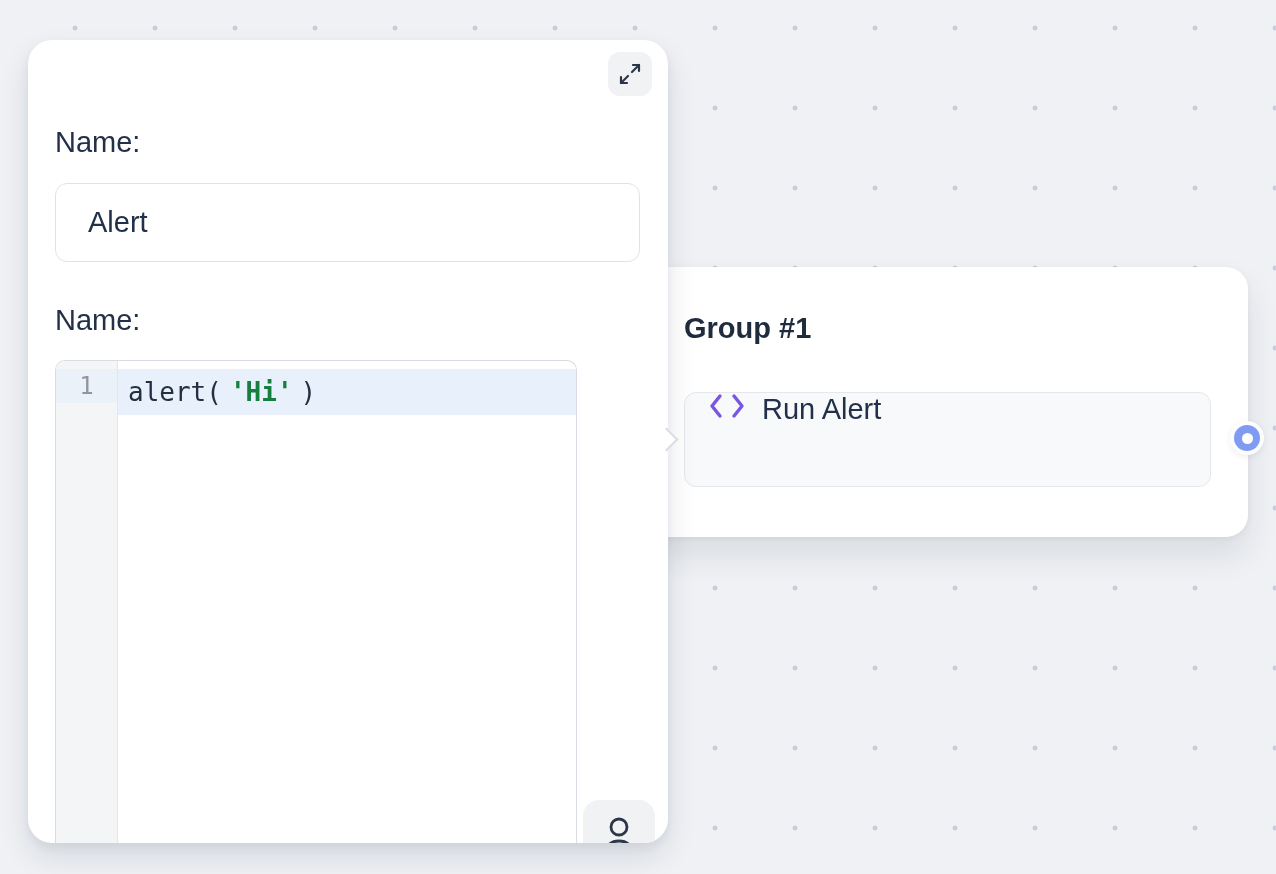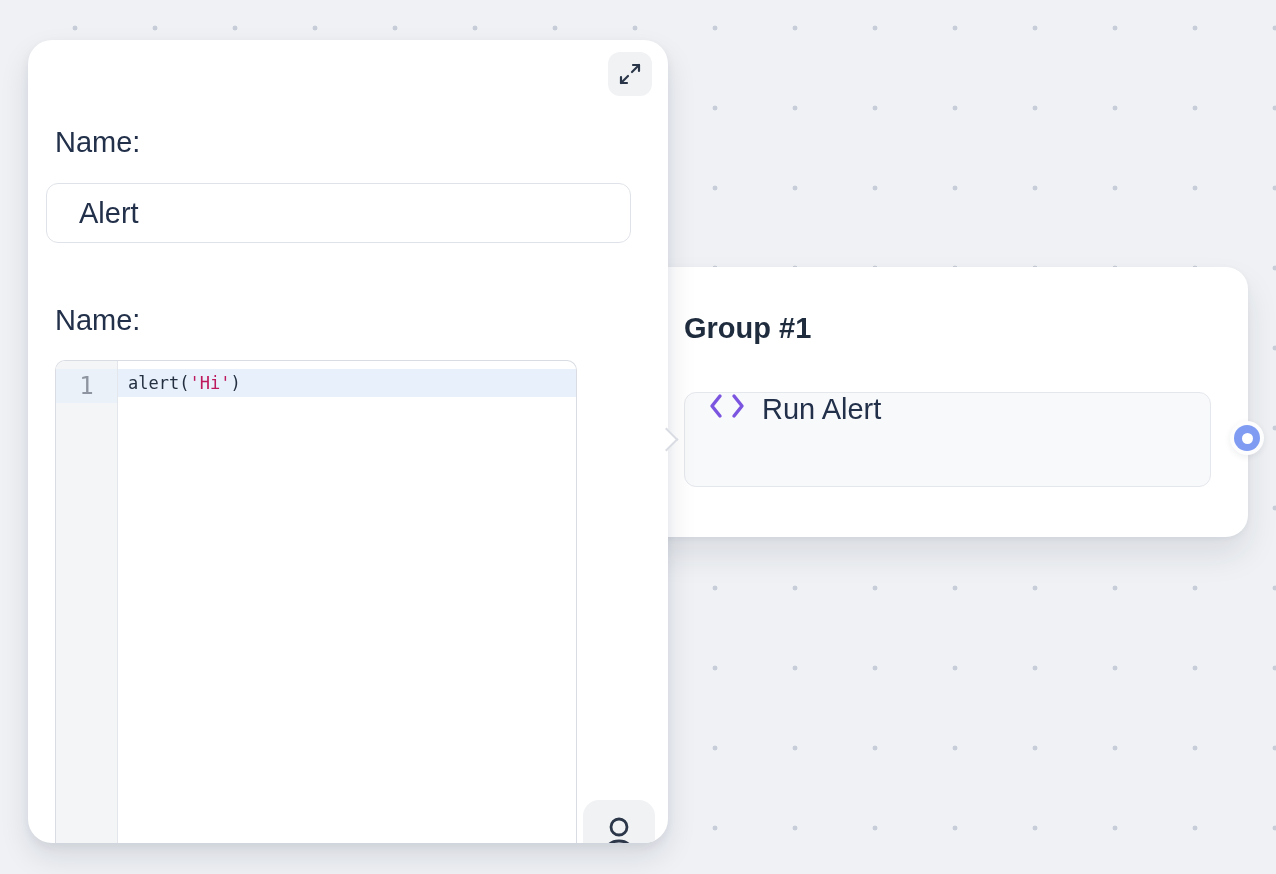--- a/index.html
+++ b/index.html
@@ -57,21 +57,21 @@
     position: absolute; left: 580px; top: 12px; width: 44px; height: 44px;
     background: #f0f2f4; border: none; border-radius: 12px; cursor: pointer;
     display: flex; align-items: center; justify-content: center;
   }
   .field-label {
     position: absolute; left: 27px; font-size: 29px; line-height: 1.3; color: #22304a;
   }
   .label-name { top: 84px; }
   .label-code { top: 262px; }
   .text-input {
-    position: absolute; left: 18px; top: 143px; width: 585px; height: 60px;
+    position: absolute; left: 27px; top: 143px; width: 585px; height: 79px;
     border: 1px solid #dfe2e8; border-radius: 12px; background: #ffffff;
     font-family: "Liberation Sans", sans-serif;
     font-size: 29px; color: #22304a; padding: 0 0 0 32px; outline: none;
   }
 
   .code-editor {
     position: absolute; left: 27px; top: 320px; width: 522px; height: 483px;
     border: 1px solid #d9dde3; border-bottom: none;
     border-radius: 10px 10px 0 0; overflow: hidden;
     display: flex; background: #ffffff; cursor: text;
@@ -81,26 +81,26 @@
     width: 62px; background: #f4f5f7; border-right: 1px solid #e3e6ea;
     padding-top: 8px; flex: none;
   }
   .gutter-line {
     height: 34px; display: flex; align-items: center; justify-content: center;
     font-size: 24px; color: #8f95a0;
   }
   .gutter-line.active { background: #ebf1f9; }
   .code-content { flex: 1; padding-top: 8px; }
   .code-line {
-    height: 28px; display: flex; align-items: center;
-    padding-left: 10px; font-size: 17px; white-space: pre;
+    height: 46px; display: flex; align-items: center;
+    padding-left: 10px; font-size: 26px; white-space: pre; gap: 8px;
   }
   .code-line.active { background: #e7f0fb; }
   .tok-plain { color: #243041; }
-  .tok-string { color: #be185d; }
+  .tok-string { color: #15803d; font-weight: bold; }
 
   .person-btn {
     position: absolute; left: 555px; top: 760px; width: 72px; height: 72px;
     background: #f0f2f4; border: none; border-radius: 16px; cursor: pointer;
   }
 
   
   .panel-arrow {
     position: absolute; left: 658px; top: 431px; width: 17px; height: 17px;
     background: #ffffff; transform: rotate(45deg);

